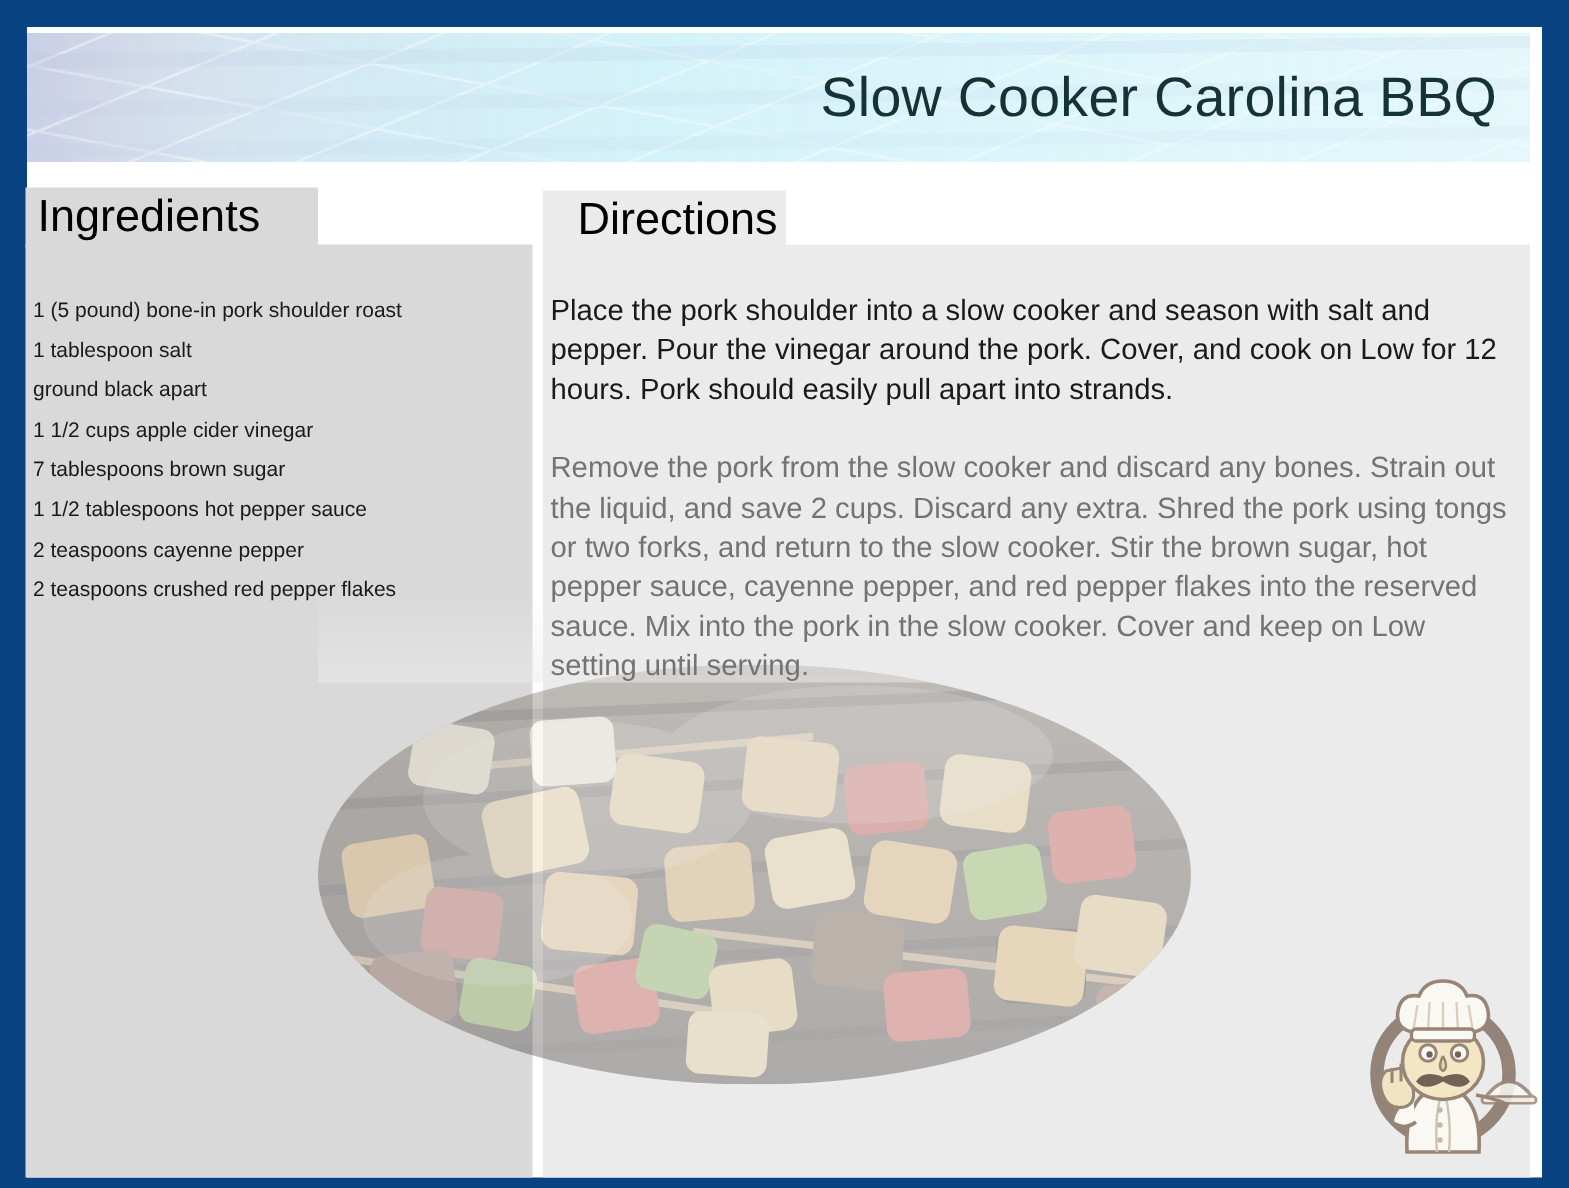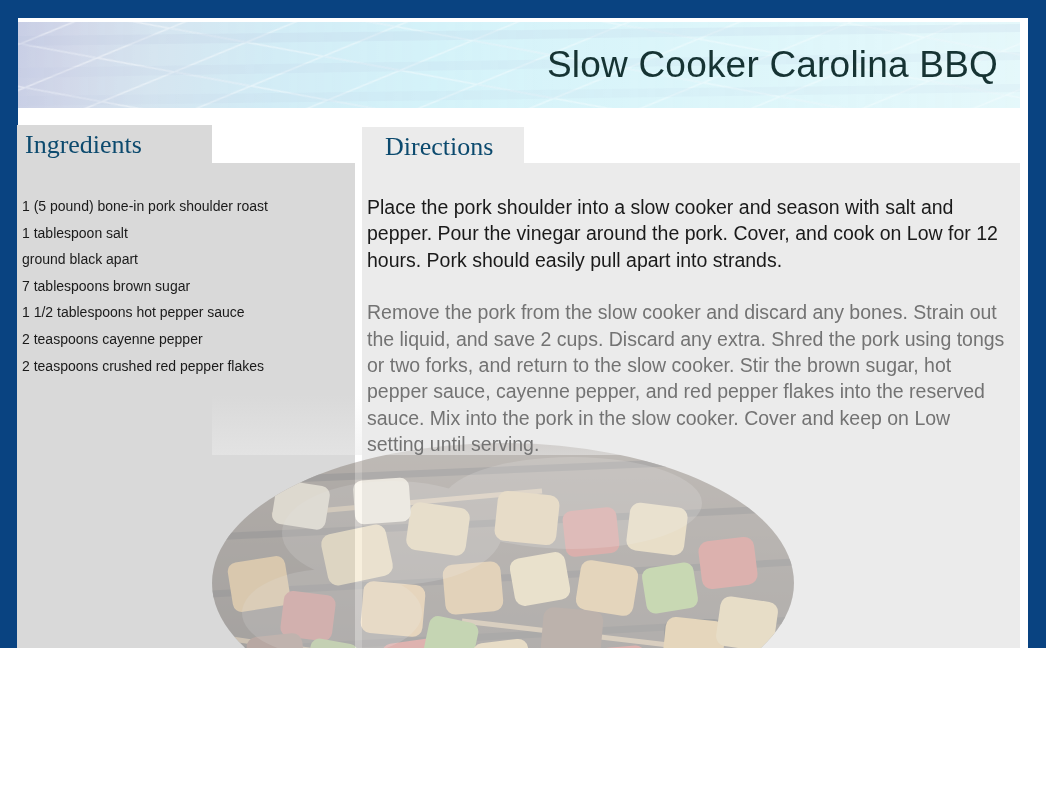--- a/index.html
+++ b/index.html
@@ -8,21 +8,21 @@
     padding: 0;
     background: #ffffff;
   }
   body {
     font-family: "Liberation Sans", sans-serif;
   }
 
   .slide {
     position: relative;
     width: 1046px;
-    height: 648px;
+    height: 792px;
     background: #ffffff;
     box-sizing: border-box;
     overflow: hidden;
   }
 
   
   .frame-navy {
     position: absolute;
     left: 0; top: 0;
     width: 1046px;
@@ -109,24 +109,23 @@
   .tab-directions {
     left: 362px;
     top: 127px;
     width: 162px;
     height: 40px;
     background: #ebebeb;
     padding-left: 23px;
     box-sizing: border-box;
   }
   .tab-label {
-    font-size: 26px;
-    color: #0c4a6e;
+    font-size: 30px;
+    color: #000000;
     line-height: 1;
-    font-family: Liberation Serif, serif;
   }
 
   
   .ingredients-body {
     position: absolute;
     left: 22px;
     top: 193px;
     width: 330px;
     z-index: 6;
   }
@@ -231,20 +230,21 @@
     <span class="tab-label">Ingredients</span>
   </div>
   <div class="tab tab-directions">
     <span class="tab-label">Directions</span>
   </div>
 
   <div class="ingredients-body">
     <div class="ingredient-line">1 (5 pound) bone-in pork shoulder roast</div>
     <div class="ingredient-line">1 tablespoon salt</div>
     <div class="ingredient-line">ground black apart</div>
+    <div class="ingredient-line">1 1/2 cups apple cider vinegar</div>
     <div class="ingredient-line">7 tablespoons brown sugar</div>
     <div class="ingredient-line">1 1/2 tablespoons hot pepper sauce</div>
     <div class="ingredient-line">2 teaspoons cayenne pepper</div>
     <div class="ingredient-line">2 teaspoons crushed red pepper flakes</div>
   </div>
 
   <div class="directions-body">
     <p class="direction-para">Place the pork shoulder into a slow cooker and season with salt and pepper. Pour the vinegar around the pork. Cover, and cook on Low for 12 hours. Pork should easily pull apart into strands.</p>
     <p class="direction-para faded">Remove the pork from the slow cooker and discard any bones. Strain out the liquid, and save 2 cups. Discard any extra. Shred the pork using tongs or two forks, and return to the slow cooker. Stir the brown sugar, hot pepper sauce, cayenne pepper, and red pepper flakes into the reserved sauce. Mix into the pork in the slow cooker. Cover and keep on Low setting until serving.</p>
   </div>

